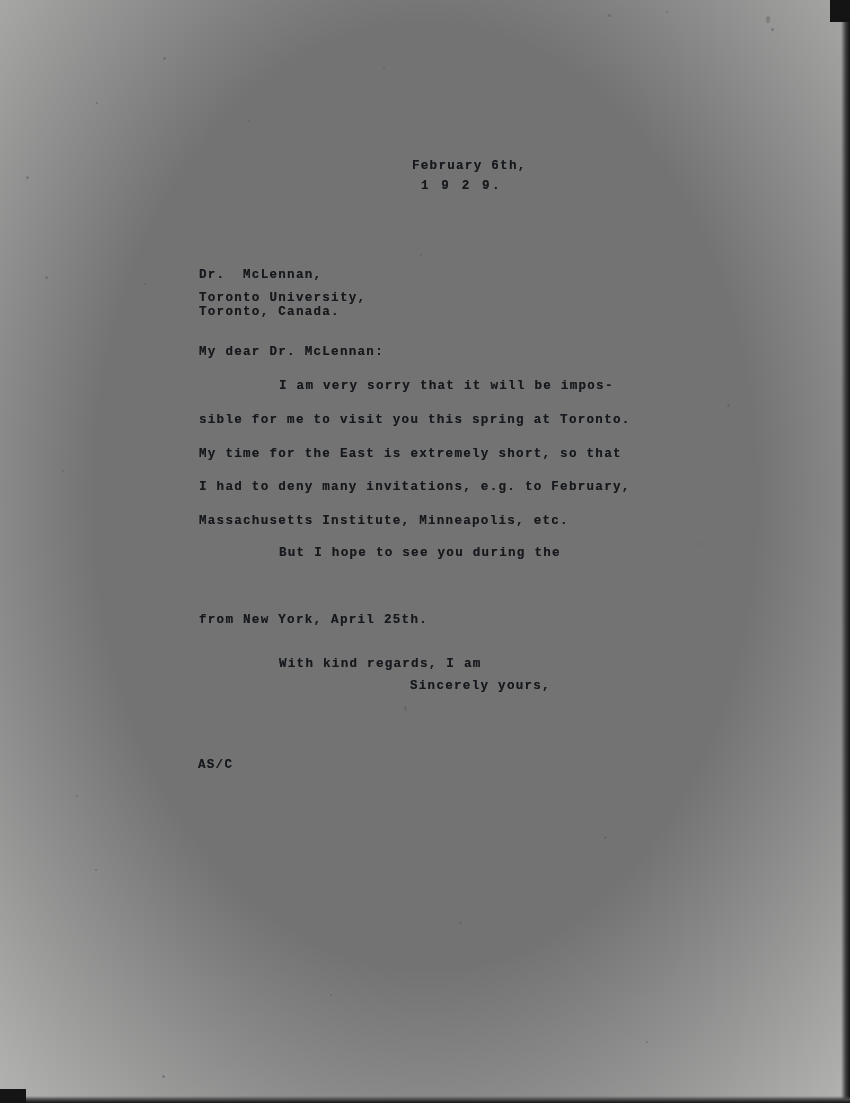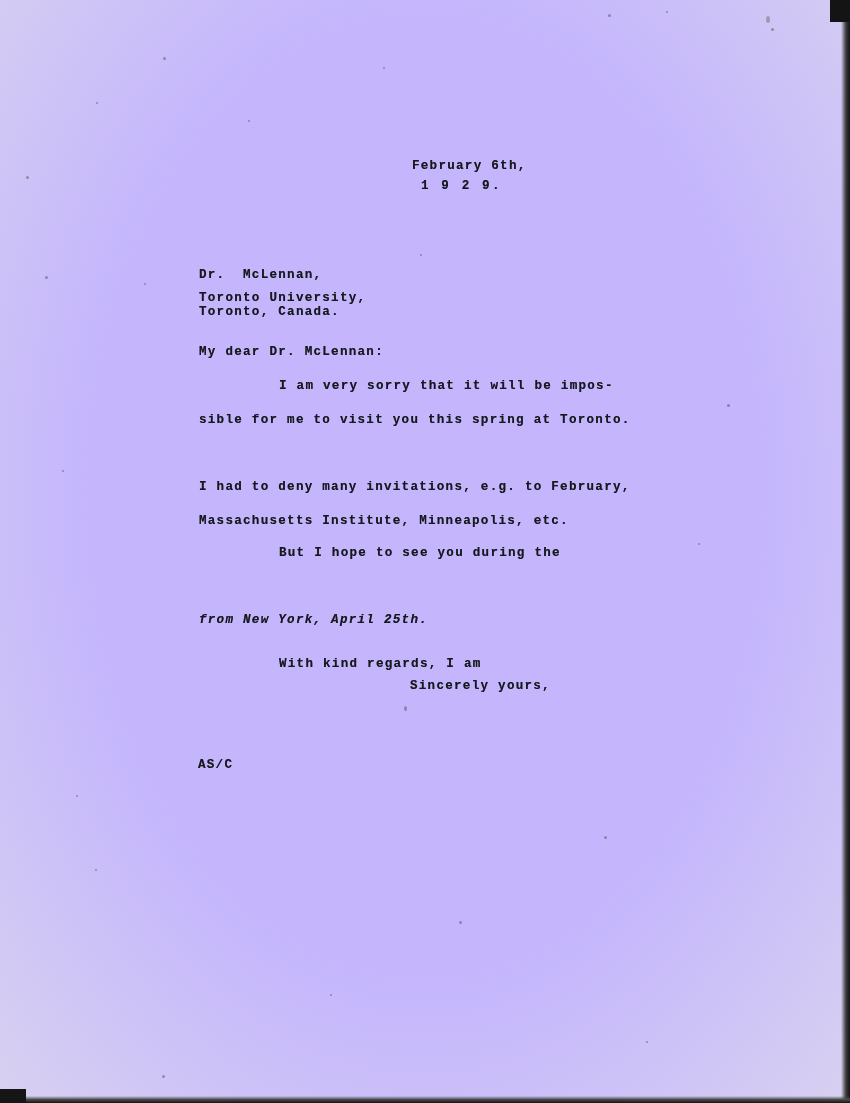--- a/index.html
+++ b/index.html
@@ -15,21 +15,21 @@
     font-family: "Liberation Mono", "DejaVu Sans Mono", monospace;
   }
 
   
   #scan-page {
     position: absolute;
     left: 0;
     top: 0;
     width: 850px;
     height: 1103px;
-    background: #c4b5fd;
+    background: #737373;
   }
 
   
   #scan-page::before {
     content: "";
     position: absolute;
     inset: 0;
     background:
       radial-gradient(ellipse at 50% 45%, rgba(255,255,255,0) 55%, rgba(232,232,230,0.55) 100%);
     pointer-events: none;
@@ -113,25 +113,26 @@
     <div class="tl" style="left:421px; top:180px; letter-spacing:2.6px;">1 9 2 9.</div>
 
     <div class="tl" style="left:199px; top:269px;text-align:center;">Dr.  McLennan,</div>
     <div class="tl" style="left:199px; top:292px;">Toronto University,</div>
     <div class="tl" style="left:199px; top:306px;">Toronto, Canada.</div>
 
     <div class="tl" style="left:199px; top:346px;">My dear Dr. McLennan:</div>
 
     <div class="tl" style="left:279px; top:380px;">I am very sorry that it will be impos-</div>
     <div class="tl" style="left:199px; top:414px;">sible for me to visit you this spring at Toronto.</div>
+    <div class="tl" style="left:199px; top:448px;">My time for the East is extremely short, so that</div>
     <div class="tl" style="left:199px; top:481px;">I had to deny many invitations, e.g. to February,</div>
     <div class="tl" style="left:199px; top:515px;">Massachusetts Institute, Minneapolis, etc.</div>
 
     <div class="tl" style="left:279px; top:547px;">But I hope to see you during the</div>
-    <div class="tl" style="left:199px; top:614px;font-style:italic;">from New York, April 25th.</div>
+    <div class="tl" style="left:199px; top:614px;">from New York, April 25th.</div>
 
     <div class="tl" style="left:279px; top:646px;margin-top:12px;">With kind regards, I am</div>
     <div class="tl" style="left:410px; top:680px;">Sincerely yours,</div>
 
     <div class="tl" style="left:198px; top:759px;">AS/C</div>
   </div>
 
   <div class="speck" style="left:608px; top:14px;  width:3px; height:3px;"></div>
   <div class="speck" style="left:666px; top:11px;  width:2px; height:2px;"></div>
   <div class="speck lg" style="left:766px; top:16px; width:4px; height:7px;"></div>

